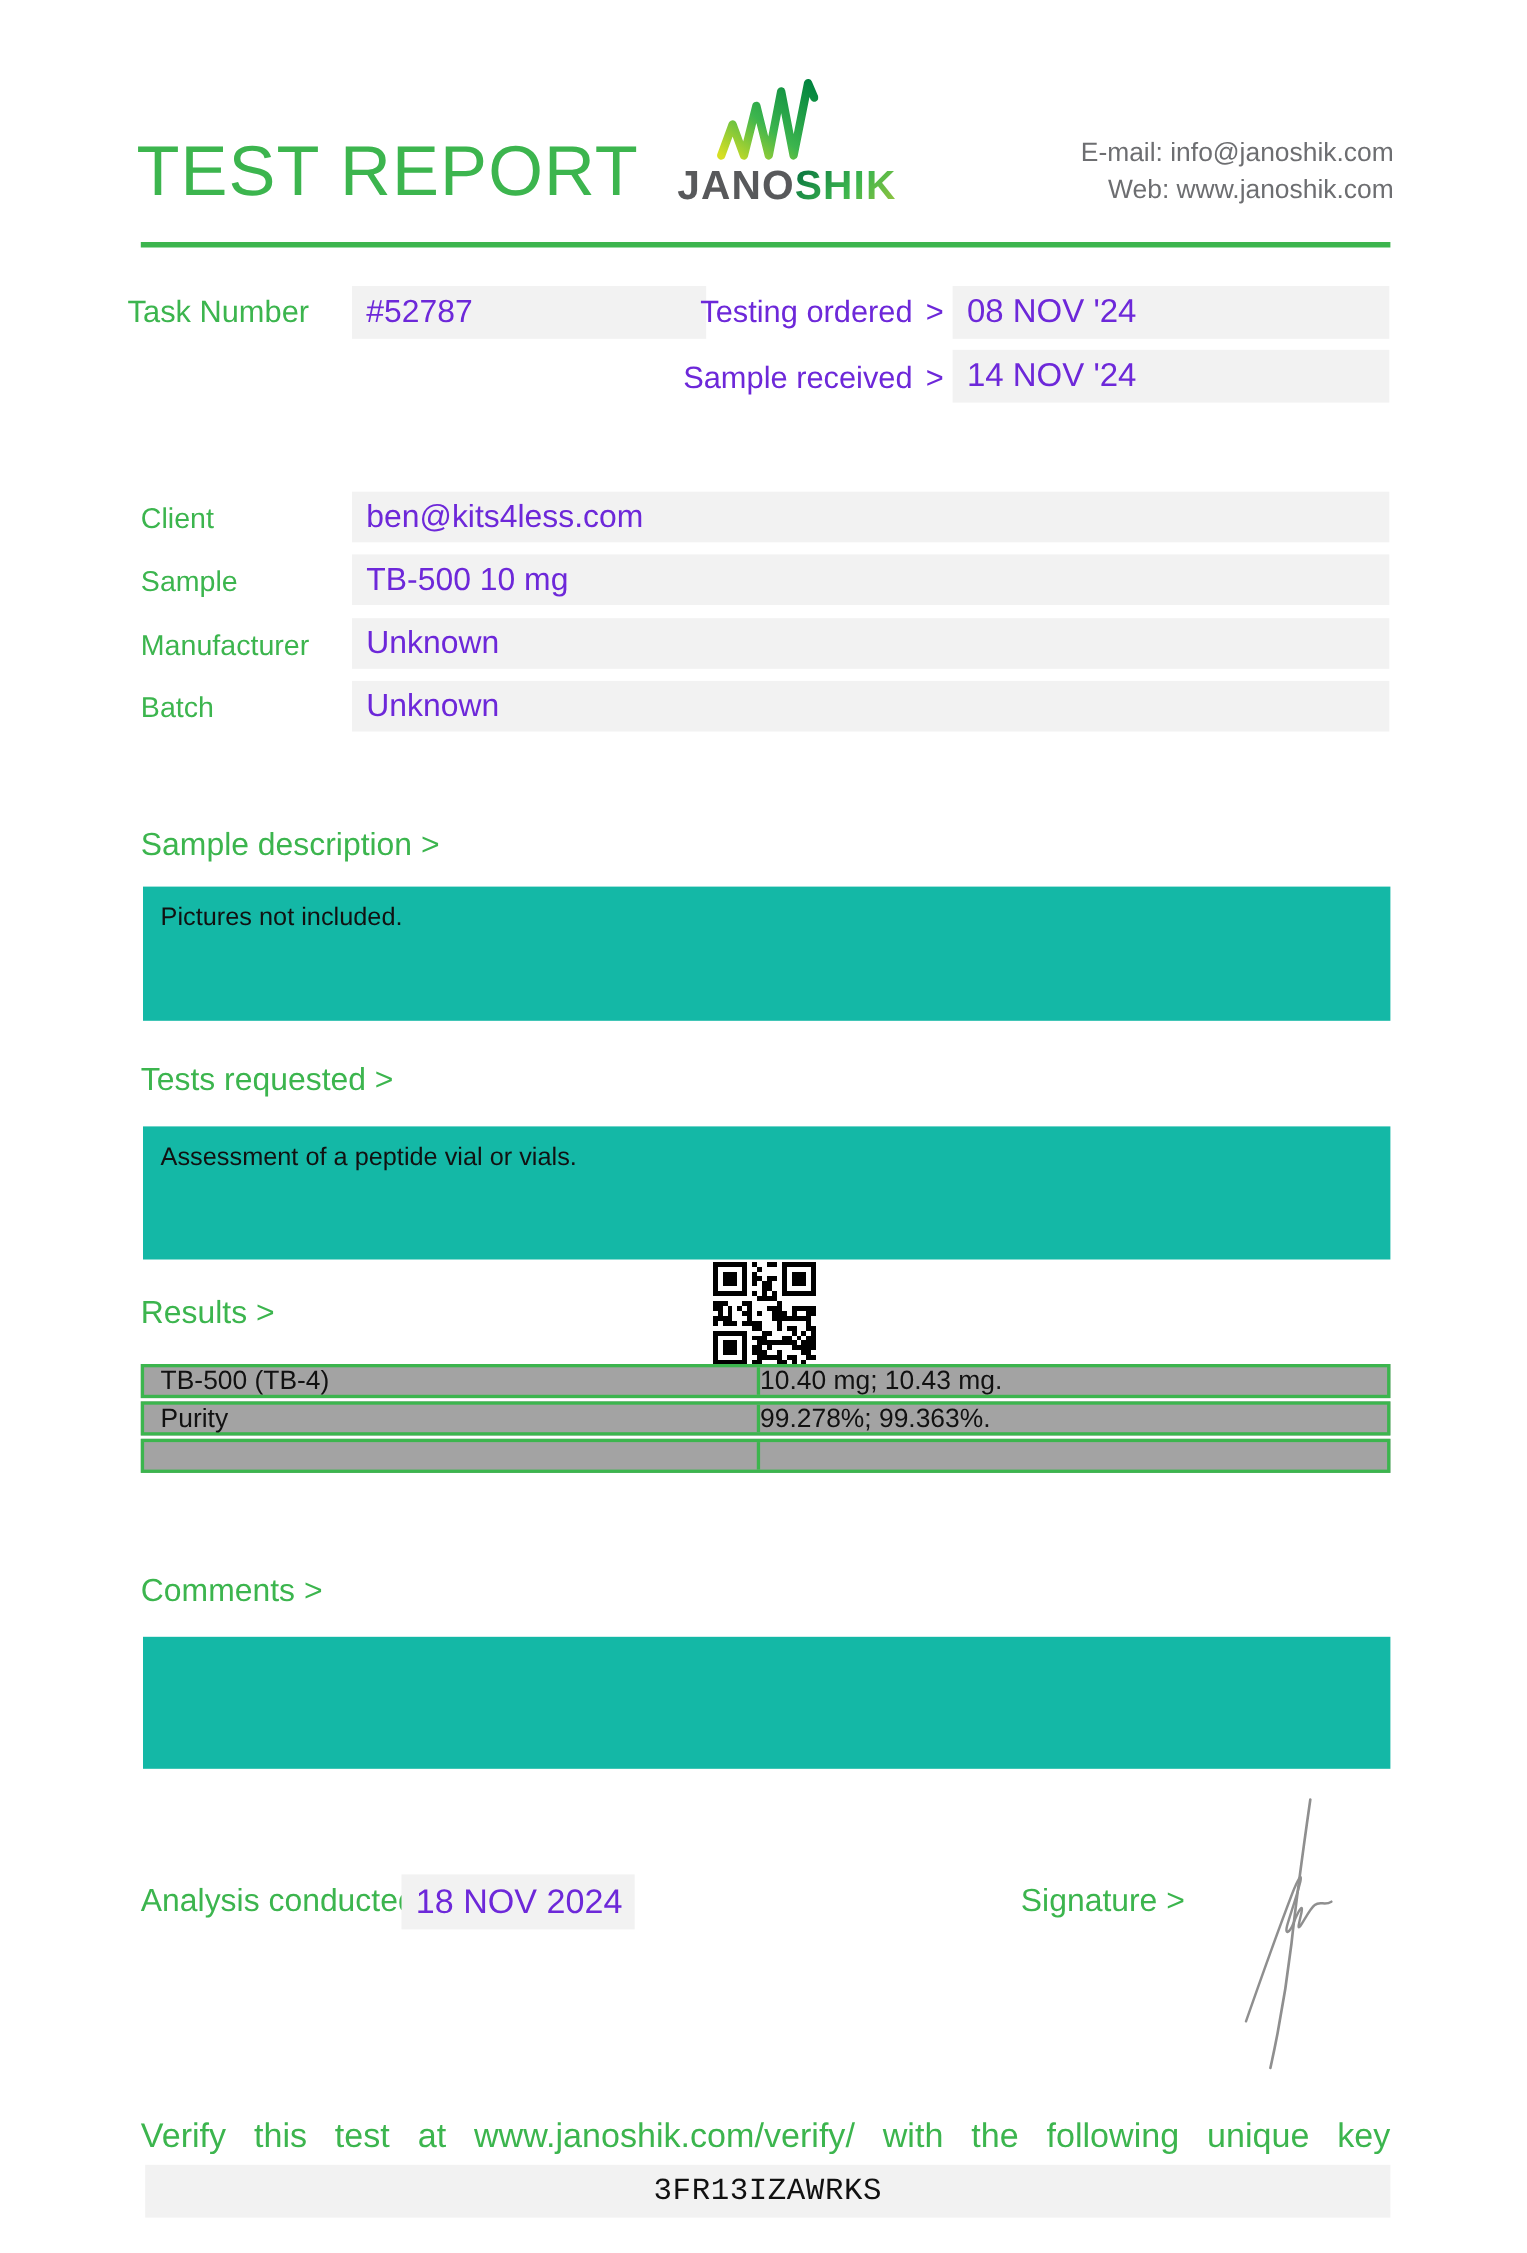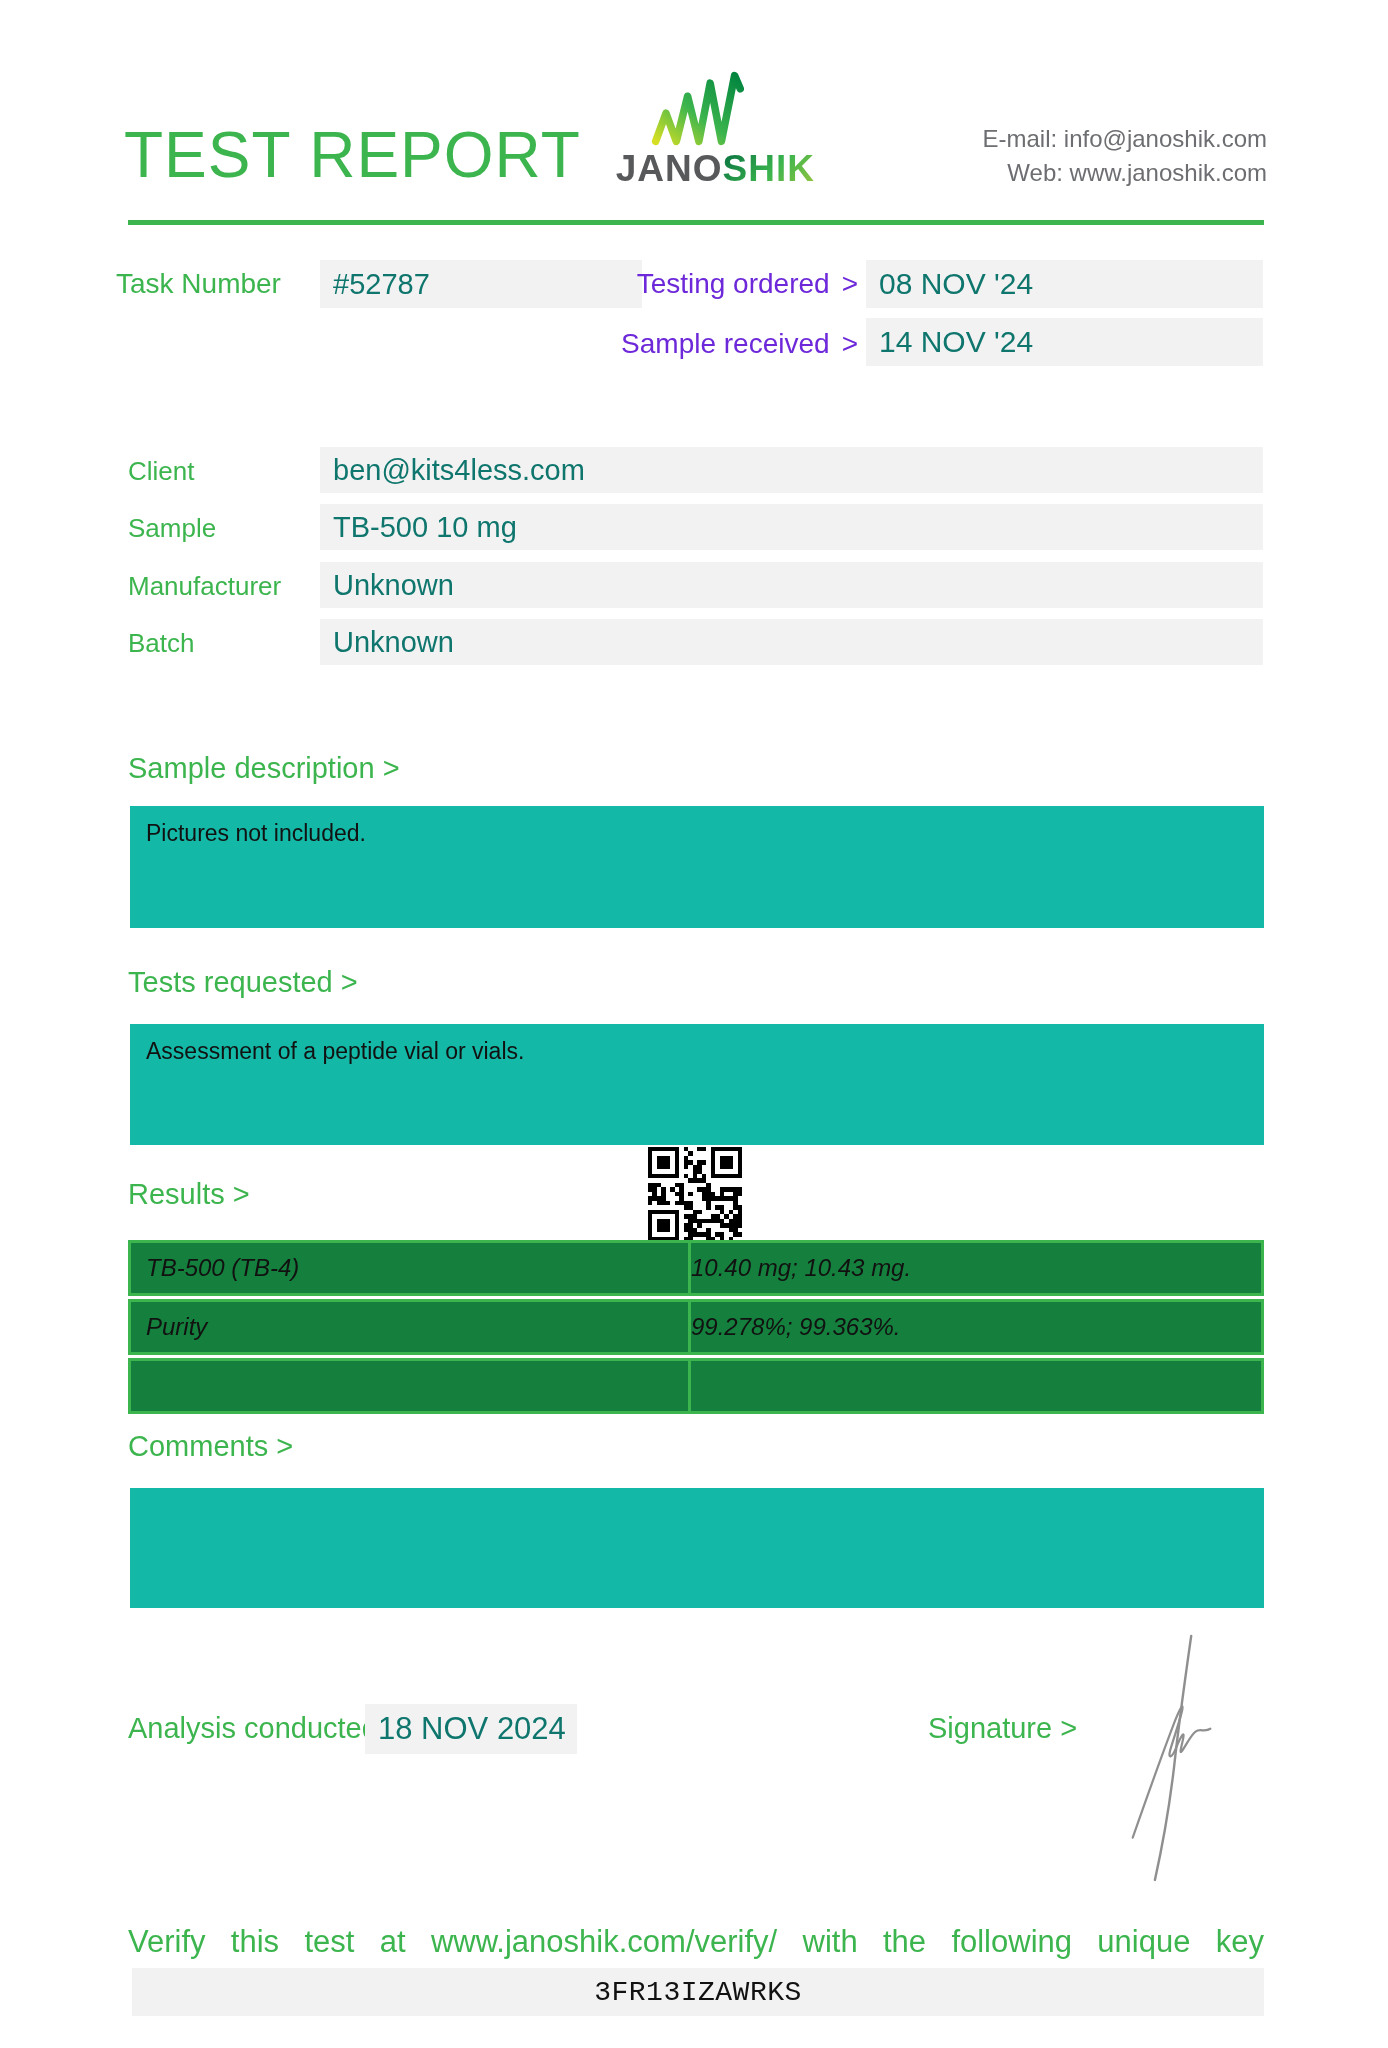--- a/index.html
+++ b/index.html
@@ -29,39 +29,39 @@
     top:122px; right:121px; text-align:right; font-size:24px;
     color:#6d6e71; line-height:34px; white-space:nowrap;
   }
 
   .hr { left:128px; top:220px; width:1136px; height:5px; background:#3cb54e; }
 
   .glabel { color:#3cb54e; font-size:28px; white-space:nowrap; }
   .heading { color:#3cb54e; font-size:29px; white-space:nowrap; }
 
   .valbox {
-    background:#f2f2f2; color:#0f766e; font-size:29px;
+    background:#f2f2f2; color:#6d28d9; font-size:29px;
     display:flex; align-items:center; padding-left:13px; box-sizing:border-box;
     white-space:nowrap;
   }
 
   .datelabel {
     width:258px; text-align:right; color:#6d28d9; font-size:28px; white-space:nowrap;
   }
   .datelabel .arrow { margin-left:12px; }
 
   .graybox {
     background:#14b8a6; color:#111; font-size:23px;
     padding:14px 16px; box-sizing:border-box;
   }
 
   .rtable { left:128px; top:1240px; width:1136px; }
   .rrow {
-    display:flex; border:3px solid #3cb54e; height:56px; box-sizing:border-box;
-    margin-bottom:3px; background:#15803d;font-style:italic;
+    display:flex; border:3px solid #3cb54e; height:31px; box-sizing:border-box;
+    margin-bottom:3px; background:#a3a3a3;
   }
   .rcell-l {
     width:560px; border-right:3px solid #3cb54e; box-sizing:border-box;
     display:flex; align-items:center; padding-left:15px; font-size:24px;
   }
   .rcell-r { flex:1; display:flex; align-items:center; padding-left:0; font-size:24px; }
 
   .verify {
     left:128px; top:1924px; width:1136px; color:#3cb54e; font-size:31px;
     white-space:nowrap; text-align:justify; text-align-last:justify;

